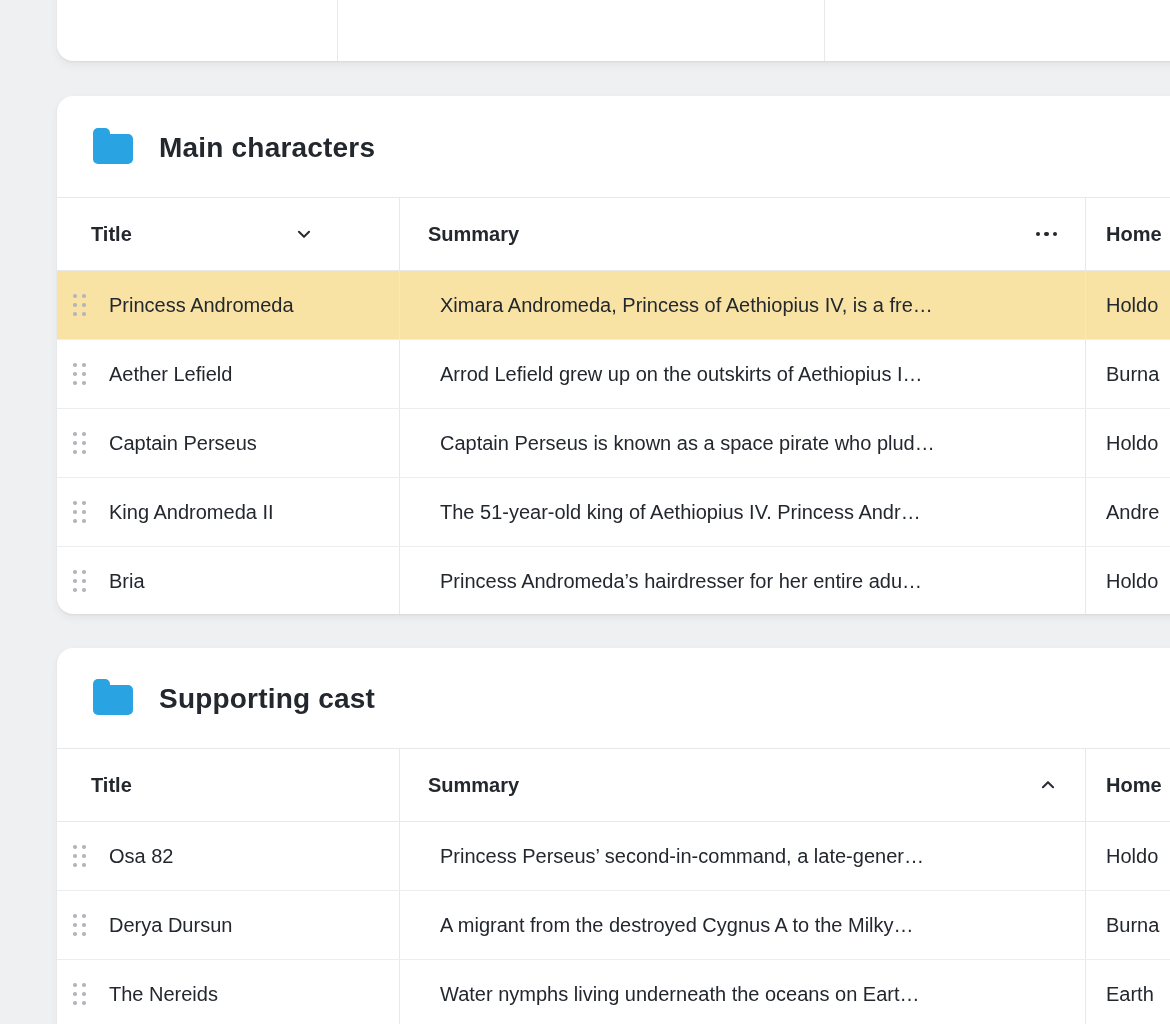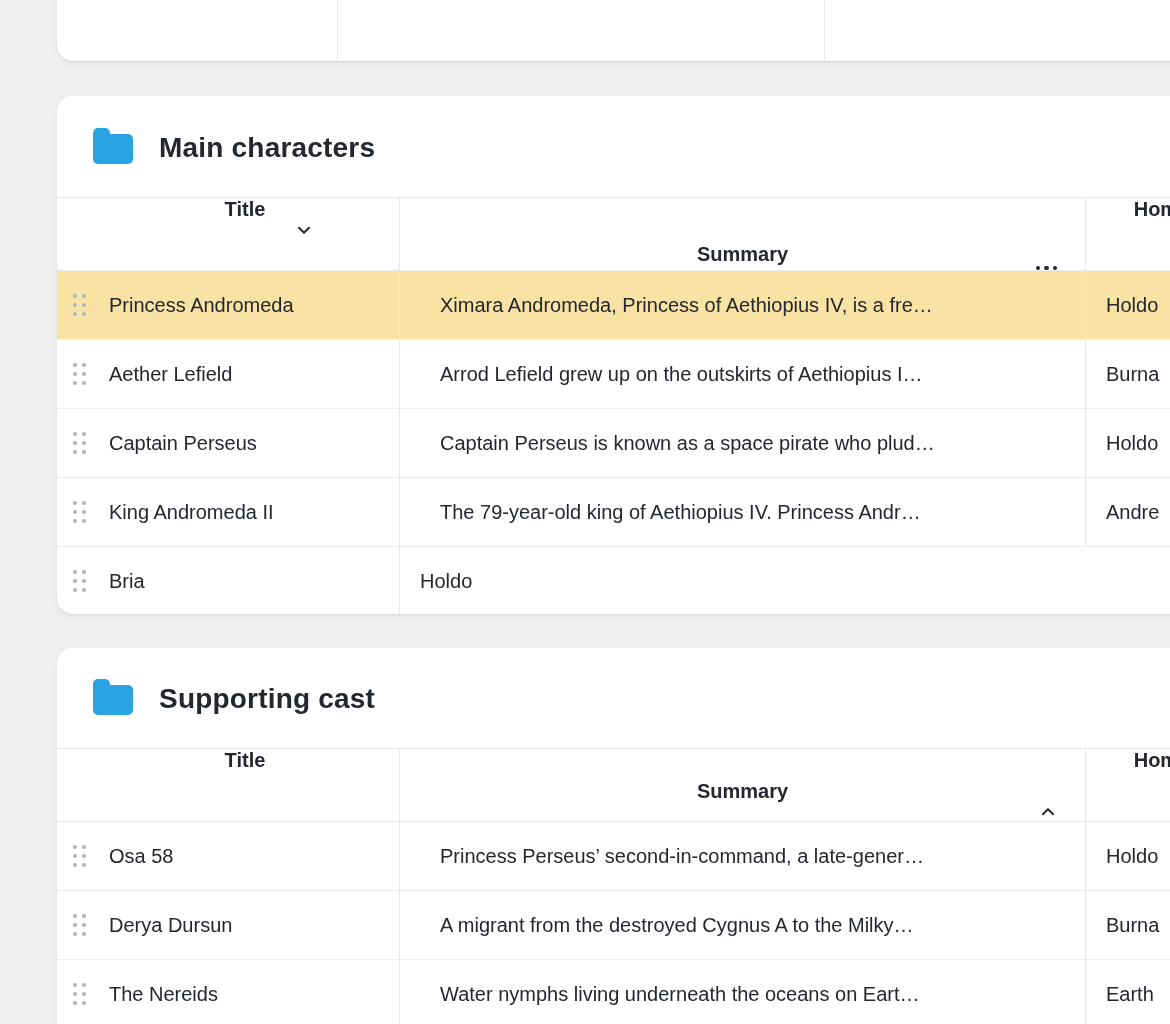--- a/index.html
+++ b/index.html
@@ -32,21 +32,21 @@
   #cast-card .section-head{height:100px;}
   .folder{width:40px;height:30px;background:var(--accent-blue);border-radius:5px;position:relative;margin-top:4px;flex:0 0 auto;}
   .folder::before{content:"";position:absolute;top:-6px;left:0;width:17px;height:10px;border-radius:5px 5px 0 0;background:inherit;}
   .section-title{font-size:28px;font-weight:700;letter-spacing:.2px;margin-left:26px;margin-top:2px;}
 
   .thead{display:flex;height:72px;border-top:1px solid var(--line);border-bottom:1px solid var(--line);
          font-weight:700;font-size:20px;}
   .col-title{width:342px;flex:0 0 auto;}
   .col-summary{width:686px;flex:0 0 auto;}
   .col-home{flex:1 1 auto;}
-  .thead > div{display:flex;align-items:center;height:100%;box-sizing:border-box;flex-direction:column;}
+  .thead > div{display:flex;align-items:center;height:100%;box-sizing:border-box;}
   .thead .col-title{padding-left:34px;}
   .thead .col-summary{padding:0 28px;border-left:1px solid var(--line);justify-content:flex-end;}
   .thead .col-home{padding-left:20px;border-left:1px solid var(--line);}
   .head-icon{margin-left:auto;display:flex;align-items:center;}
   .thead .col-title .head-icon{margin-right:86px;}
 
   .row{display:flex;height:68px;font-size:20px;}
   .row + .row{border-top:1px solid var(--row-line);}
   .row.highlight{background:var(--highlight-yellow);}
   .row > div{display:flex;align-items:center;height:100%;box-sizing:border-box;}
@@ -149,35 +149,36 @@
           <span class="drag">
             <i></i>
             <i></i>
             <i></i>
             <i></i>
             <i></i>
             <i></i>
           </span>
           <span class="txt">King Andromeda II</span>
         </div>
-      <div class="cell-summary">The 79-year-old king of Aethiopius IV. Princess Andr…</div>
+      <div class="cell-summary">The 51-year-old king of Aethiopius IV. Princess Andr…</div>
       <div class="cell-home">Andre</div>
     </div>
     <div class="row">
       <div class="cell-title">
           <span class="drag">
             <i></i>
             <i></i>
             <i></i>
             <i></i>
             <i></i>
             <i></i>
           </span>
           <span class="txt">Bria</span>
         </div>
+      <div class="cell-summary">Princess Andromeda’s hairdresser for her entire adu…</div>
       <div class="cell-home">Holdo</div>
     </div>
   </div>
 </div>
 
 <div class="card" id="cast-card">
   <div class="section-head">
     <div class="folder"></div>
     <div class="section-title">Supporting cast</div>
   </div>
@@ -201,21 +202,21 @@
     <div class="row">
       <div class="cell-title">
           <span class="drag">
             <i></i>
             <i></i>
             <i></i>
             <i></i>
             <i></i>
             <i></i>
           </span>
-          <span class="txt">Osa 58</span>
+          <span class="txt">Osa 82</span>
         </div>
       <div class="cell-summary">Princess Perseus’ second-in-command, a late-gener…</div>
       <div class="cell-home">Holdo</div>
     </div>
     <div class="row">
       <div class="cell-title">
           <span class="drag">
             <i></i>
             <i></i>
             <i></i>

